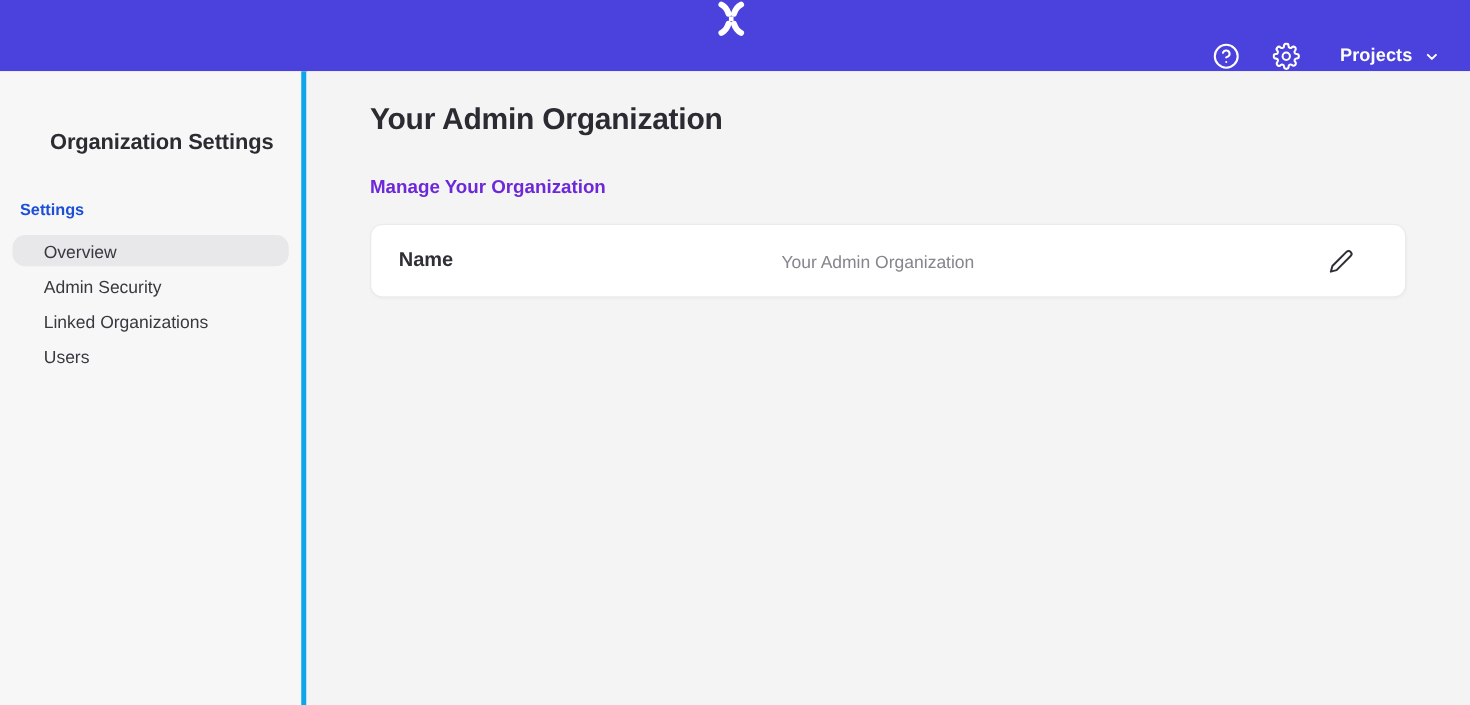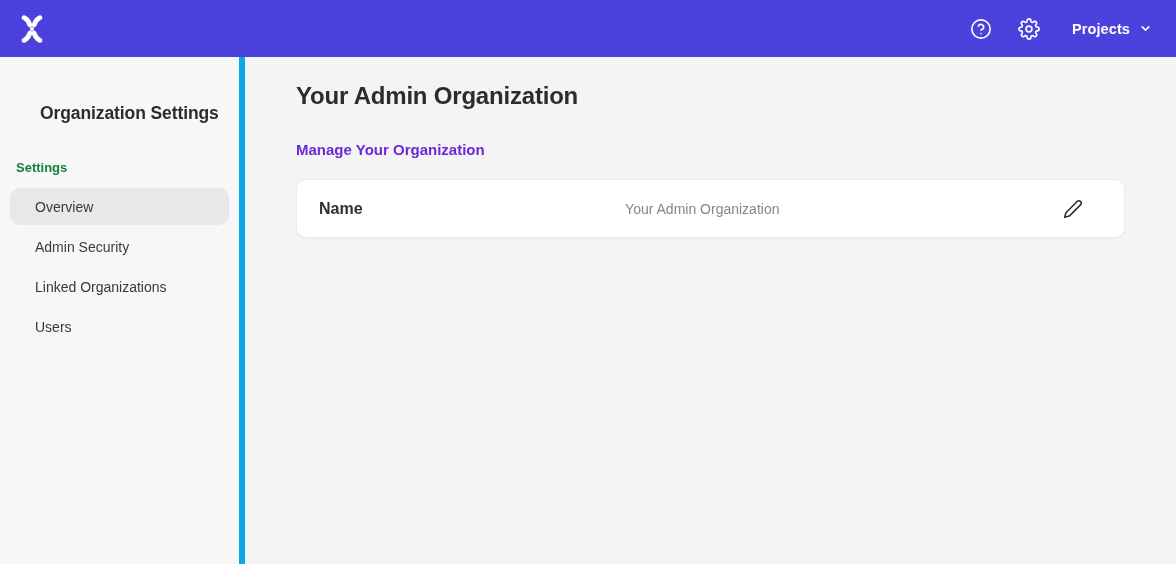--- a/index.html
+++ b/index.html
@@ -8,20 +8,21 @@
     font-family: "Liberation Sans", "DejaVu Sans", sans-serif;
     background: #f4f4f5;
     overflow: hidden;
   }
   
   .navbar {
     position: absolute; top: 0; left: 0; right: 0; height: 57px;
     background: #4b41dc;
     display: flex; align-items: center;
     padding: 0 24px 0 18px;
+    flex-direction: column;
   }
   .brand { display: flex; align-items: center; cursor: pointer; }
   .nav-right { margin-left: auto; display: flex; align-items: center; }
   .icon-btn {
     background: none; border: none; cursor: pointer;
     display: flex; align-items: center; justify-content: center;
     width: 30px; height: 30px; color: #fff; padding: 0;
   }
   .icon-btn + .icon-btn { margin-left: 18px; }
   .projects-btn {
@@ -31,36 +32,36 @@
   }
   .projects-btn .label {
     font-size: 14.5px; font-weight: 700; letter-spacing: 0.1px; color: #fff;
   }
   .projects-btn .chev { margin-left: 9px; display: flex; align-items: center; }
 
   
   .sidebar {
     position: absolute; top: 57px; left: 0; bottom: 0; width: 245px;
     background: #f7f7f8;
-    border-right: 6px solid #0ea5e9;
+    border-right: 4px solid #0ea5e9;
     padding-top: 46px;
   }
   .sidebar-title {
     font-size: 17.5px; font-weight: 700; color: #2b2b31;
     letter-spacing: -0.1px;
     padding-left: 40px; line-height: 20px;
   }
   .sidebar-section-label {
     margin-top: 38px; padding-left: 16px;
-    font-size: 13px; font-weight: 600; color: #15803d;
+    font-size: 13px; font-weight: 600; color: #1d4ed8;
     line-height: 14px;
   }
   .sidebar-nav { margin-top: 13px; padding: 0 10px; list-style: none; }
   .sidebar-item {
-    height: 37px; margin-bottom: 3px;
+    height: 25px; margin-bottom: 3px;
     display: flex; align-items: center;
     padding-left: 25px;
     border-radius: 10px;
     font-size: 14px; font-weight: 500; color: #38383f;
     cursor: pointer;
   }
   .sidebar-item.selected { background: #e8e8ea; }
 
   
   .main {

